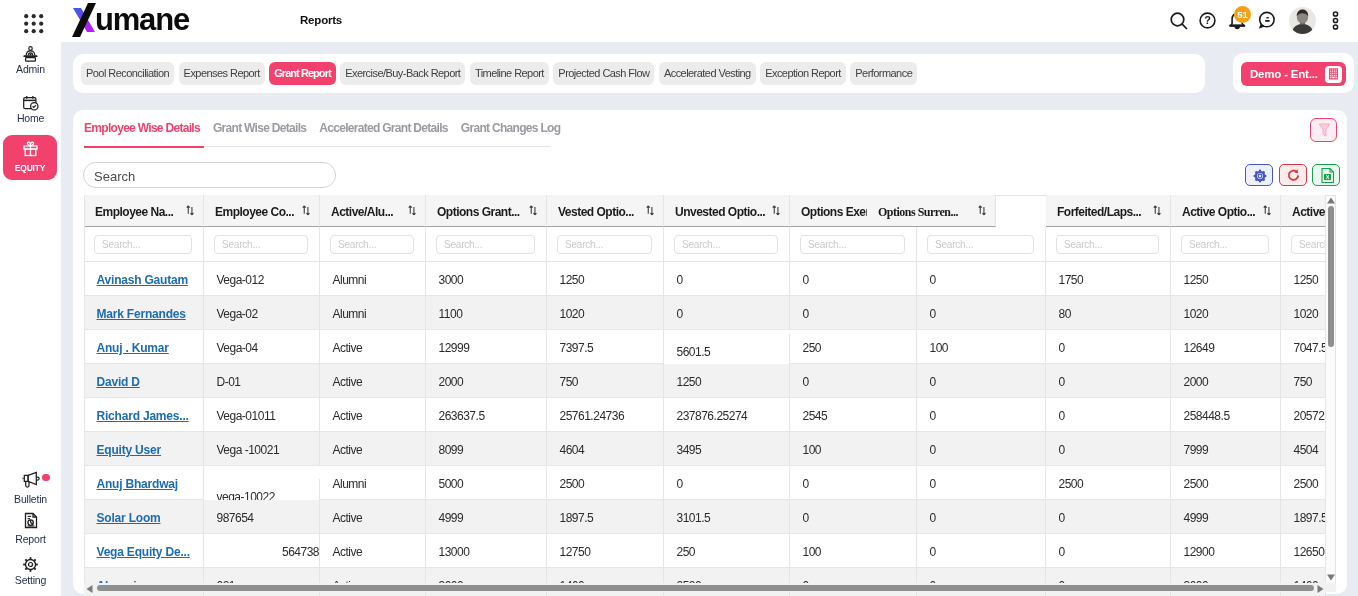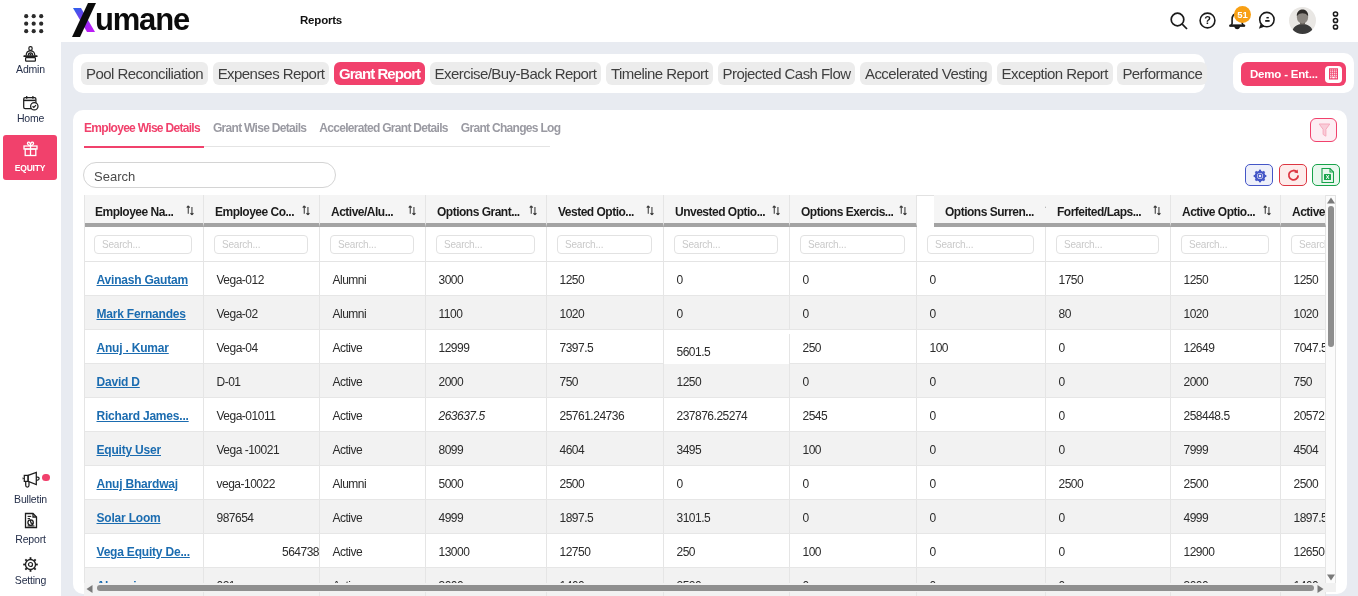--- a/index.html
+++ b/index.html
@@ -12,27 +12,27 @@
 #logo { position:absolute; left:71px; top:2px; height:36px; display:flex; align-items:center; }
 #logo .umane { font-size:31px; font-weight:bold; color:#0b0b0b; letter-spacing:-1.2px; margin-left:-2px; }
 #reports-title { position:absolute; left:300px; top:14px; font-size:11.5px; font-weight:bold; color:#111; letter-spacing:-0.2px; }
 
 
 .topicon { position:absolute; top:0; }
 
 
 .side-item { position:absolute; left:0; width:61px; text-align:center; color:#252f4a; } .side-item svg { display:block; margin:0 auto; }
 .side-label { font-size:10.5px; color:#252f4a; letter-spacing:-0.2px; margin-top:1px; }
-#equity-tile { position:absolute; left:3px; top:135px; width:54px; height:45px; background:#f1416c; border-radius:3px; text-align:center; color:#fff; }
+#equity-tile { position:absolute; left:3px; top:135px; width:54px; height:45px; background:#f1416c; border-radius:9px; text-align:center; color:#fff; }
 #equity-tile .side-label { color:#fff; font-weight:bold; font-size:8.5px; letter-spacing:-0.2px; margin-top:2px; }
 
 
 #card1 { position:absolute; left:73px; top:54px; width:1132px; height:39px; background:#fff; border-radius:10px; }
 #tabchips { position:absolute; left:81px; top:62px; display:flex; gap:4.5px; }
-.chip { height:23px; line-height:23px; padding:0 5px; background:#ececec; border-radius:6px; font-size:15px; letter-spacing:-0.55px; color:#3f3f3f; white-space:nowrap; }
+.chip { height:23px; line-height:23px; padding:0 5px; background:#ececec; border-radius:6px; font-size:11px; letter-spacing:-0.55px; color:#3f3f3f; white-space:nowrap; }
 .chip.active { background:#f1416c; color:#fff; font-weight:bold; letter-spacing:-0.95px; }
 #democard { position:absolute; left:1233px; top:53px; width:121px; height:40px; background:#fff; border-radius:10px; }
 #demobtn { position:absolute; left:1241px; top:62px; width:105px; height:24px; background:#f1416c; border-radius:6px; color:#fff; font-size:11.5px; font-weight:bold; display:flex; align-items:center; padding-left:9px; letter-spacing:-0.2px; }
 #demobtn .bicon { position:absolute; right:4px; top:3.5px; width:17px; height:17px; background:#fff; border-radius:4px; display:flex; align-items:center; justify-content:center; }
 
 #maincard { position:absolute; left:73px; top:110px; width:1274px; height:484px; background:#fff; border-radius:10px; }
 
 
 #innertabs { position:absolute; left:84px; top:121px; width:466px; height:26px; border-bottom:1px solid #e4e4e4; display:flex; }
 .itab { font-size:12px; font-weight:bold; color:#9a9aa2; letter-spacing:-0.7px; margin-right:13px; white-space:nowrap; }
@@ -46,21 +46,21 @@
 #searchpill { position:absolute; left:83px; top:162px; width:253px; height:26px; border:1px solid #d4d4d4; border-radius:13px; font-size:13px; color:#4b4b4b; line-height:28px; padding-left:10px; background:#fff; }
 
 
 .sqbtn { position:absolute; top:164px; width:28px; height:22px; border-radius:5px; }
 #btn-gear { left:1245px; border:1px solid #4456c7; background:#eef0fa; }
 #btn-refresh { left:1279px; border:1px solid #dd3642; background:#fdeceb; }
 #btn-excel { left:1312px; border:1px solid #17a34a; background:#e9f7ee; }
 
 
 #tablewrap { position:absolute; left:84px; top:195px; width:1252px; height:397px; border-top:1px solid #e2e2e2; border-right:1px solid #e2e2e2; }
-.hcell { position:absolute; top:0; height:32px; background:#f5f5f5; border-bottom:4px solid #a3a3a3; border-right:1px solid #e5e5e5; overflow:hidden; }
+.hcell { position:absolute; top:0; height:32px; background:#f5f5f5; border-bottom:1px solid #a3a3a3; border-right:1px solid #e5e5e5; overflow:hidden; }
 .hlabel { position:absolute; left:11px; top:10px; font-size:12px; font-weight:bold; color:#1c1c1c; letter-spacing:-0.5px; white-space:nowrap; }
 .sort { position:absolute; top:9px; width:10px; height:12px; }
 .fcell { position:absolute; top:32px; height:35px; background:#fff; border-bottom:1px solid #e4e4e4; border-right:1px solid #e5e5e5; overflow:hidden; }
 .finput { position:absolute; left:10px; top:8px; height:19px; border:1px solid #e2e2e2; border-radius:4px; font-size:10px; letter-spacing:-0.2px; color:#c9c9c9; line-height:17px; padding-left:7px; background:#fff; }
 .dcell { position:absolute; height:34px; border-bottom:1px solid #e6e6e6; border-right:1px solid #e5e5e5; font-size:12px; letter-spacing:-0.5px; color:#2b2b2b; line-height:36px; padding-left:12.5px; white-space:nowrap; overflow:hidden; }
 .dcell.gray { background:#f2f2f2; }
 .dcell.name { font-weight:bold; color:#1b6cb0; text-decoration:underline; letter-spacing:-0.2px; }
 
 
 #vscroll { position:absolute; left:1326px; top:196px; width:9px; height:387px; background:#fbfbfb; }
@@ -354,21 +354,21 @@
     <div class="hcell" style="left:790px; top:195px; width:127px; position:absolute;">
       <span class="hlabel">Options Exercis...</span>
       <svg class="sort" style="right:8px;" width="9" height="13" viewBox="0 0 9 13">
         <path d="M2.6 2.2 L2.6 10.5 M1 3.9 L2.6 2 M4.2 3.9 L2.6 2" stroke="#3a3a3a" stroke-width="1.15" fill="none"></path>
         <path d="M6.6 3.2 L6.6 11.5 M5 9.8 L6.6 11.7 M8.2 9.8 L6.6 11.7" stroke="#3a3a3a" stroke-width="1.15" fill="none"></path>
       </svg>
     </div>
     <div class="fcell" style="left:790px; top:227px; width:127px; position:absolute;">
       <span class="finput" style="width:105px;">Search...</span>
     </div>
-    <div class="hcell" style="left:934px; top:195px; width:129px; position:absolute;">
+    <div class="hcell" style="left:867px; top:195px; width:129px; position:absolute;font-family:Liberation Serif, serif;">
       <span class="hlabel">Options Surren...</span>
       <svg class="sort" style="right:8px;" width="9" height="13" viewBox="0 0 9 13">
         <path d="M2.6 2.2 L2.6 10.5 M1 3.9 L2.6 2 M4.2 3.9 L2.6 2" stroke="#3a3a3a" stroke-width="1.15" fill="none"></path>
         <path d="M6.6 3.2 L6.6 11.5 M5 9.8 L6.6 11.7 M8.2 9.8 L6.6 11.7" stroke="#3a3a3a" stroke-width="1.15" fill="none"></path>
       </svg>
     </div>
     <div class="fcell" style="left:917px; top:227px; width:129px; position:absolute;">
       <span class="finput" style="width:107px;">Search...</span>
     </div>
     <div class="hcell" style="left:1046px; top:195px; width:125px; position:absolute;">
@@ -437,41 +437,41 @@
     <div class="dcell gray" style="left:547px; top:364px; width:117px; height:34px; position:absolute;">750</div>
     <div class="dcell gray" style="left:664px; top:364px; width:126px; height:34px; position:absolute;">1250</div>
     <div class="dcell gray" style="left:790px; top:364px; width:127px; height:34px; position:absolute;">0</div>
     <div class="dcell gray" style="left:917px; top:364px; width:129px; height:34px; position:absolute;">0</div>
     <div class="dcell gray" style="left:1046px; top:364px; width:125px; height:34px; position:absolute;">0</div>
     <div class="dcell gray" style="left:1171px; top:364px; width:110px; height:34px; position:absolute;">2000</div>
     <div class="dcell gray" style="left:1281px; top:364px; width:45px; height:34px; position:absolute;">750</div>
     <div class="dcell name" style="left:84px; top:398px; width:120px; height:34px; position:absolute;">Richard James...</div>
     <div class="dcell" style="left:204px; top:398px; width:116px; height:34px; position:absolute;">Vega-01011</div>
     <div class="dcell" style="left:320px; top:398px; width:106px; height:34px; position:absolute;">Active</div>
-    <div class="dcell" style="left:426px; top:398px; width:121px; height:34px; position:absolute;font-style:italic;">263637.5</div>
+    <div class="dcell" style="left:426px; top:398px; width:121px; height:34px; position:absolute;">263637.5</div>
     <div class="dcell" style="left:547px; top:398px; width:117px; height:34px; position:absolute;">25761.24736</div>
     <div class="dcell" style="left:664px; top:398px; width:126px; height:34px; position:absolute;">237876.25274</div>
     <div class="dcell" style="left:790px; top:398px; width:127px; height:34px; position:absolute;">2545</div>
     <div class="dcell" style="left:917px; top:398px; width:129px; height:34px; position:absolute;">0</div>
     <div class="dcell" style="left:1046px; top:398px; width:125px; height:34px; position:absolute;">0</div>
     <div class="dcell" style="left:1171px; top:398px; width:110px; height:34px; position:absolute;">258448.5</div>
     <div class="dcell" style="left:1281px; top:398px; width:45px; height:34px; position:absolute;">20572.2</div>
     <div class="dcell gray name" style="left:84px; top:432px; width:120px; height:34px; position:absolute;">Equity User</div>
     <div class="dcell gray" style="left:204px; top:432px; width:116px; height:34px; position:absolute;">Vega -10021</div>
     <div class="dcell gray" style="left:320px; top:432px; width:106px; height:34px; position:absolute;">Active</div>
     <div class="dcell gray" style="left:426px; top:432px; width:121px; height:34px; position:absolute;">8099</div>
     <div class="dcell gray" style="left:547px; top:432px; width:117px; height:34px; position:absolute;">4604</div>
     <div class="dcell gray" style="left:664px; top:432px; width:126px; height:34px; position:absolute;">3495</div>
     <div class="dcell gray" style="left:790px; top:432px; width:127px; height:34px; position:absolute;">100</div>
     <div class="dcell gray" style="left:917px; top:432px; width:129px; height:34px; position:absolute;">0</div>
     <div class="dcell gray" style="left:1046px; top:432px; width:125px; height:34px; position:absolute;">0</div>
     <div class="dcell gray" style="left:1171px; top:432px; width:110px; height:34px; position:absolute;">7999</div>
     <div class="dcell gray" style="left:1281px; top:432px; width:45px; height:34px; position:absolute;">4504</div>
     <div class="dcell name" style="left:84px; top:466px; width:120px; height:34px; position:absolute;">Anuj Bhardwaj</div>
-    <div class="dcell" style="left:204px; top:466px; width:116px; height:34px; position:absolute;">vega-10022</div>
+    <div class="dcell" style="left:204px; top:479px; width:116px; height:34px; position:absolute;">vega-10022</div>
     <div class="dcell" style="left:320px; top:466px; width:106px; height:34px; position:absolute;">Alumni</div>
     <div class="dcell" style="left:426px; top:466px; width:121px; height:34px; position:absolute;">5000</div>
     <div class="dcell" style="left:547px; top:466px; width:117px; height:34px; position:absolute;">2500</div>
     <div class="dcell" style="left:664px; top:466px; width:126px; height:34px; position:absolute;">0</div>
     <div class="dcell" style="left:790px; top:466px; width:127px; height:34px; position:absolute;">0</div>
     <div class="dcell" style="left:917px; top:466px; width:129px; height:34px; position:absolute;">0</div>
     <div class="dcell" style="left:1046px; top:466px; width:125px; height:34px; position:absolute;">2500</div>
     <div class="dcell" style="left:1171px; top:466px; width:110px; height:34px; position:absolute;">2500</div>
     <div class="dcell" style="left:1281px; top:466px; width:45px; height:34px; position:absolute;">2500</div>
     <div class="dcell gray name" style="left:84px; top:500px; width:120px; height:34px; position:absolute;">Solar Loom</div>

